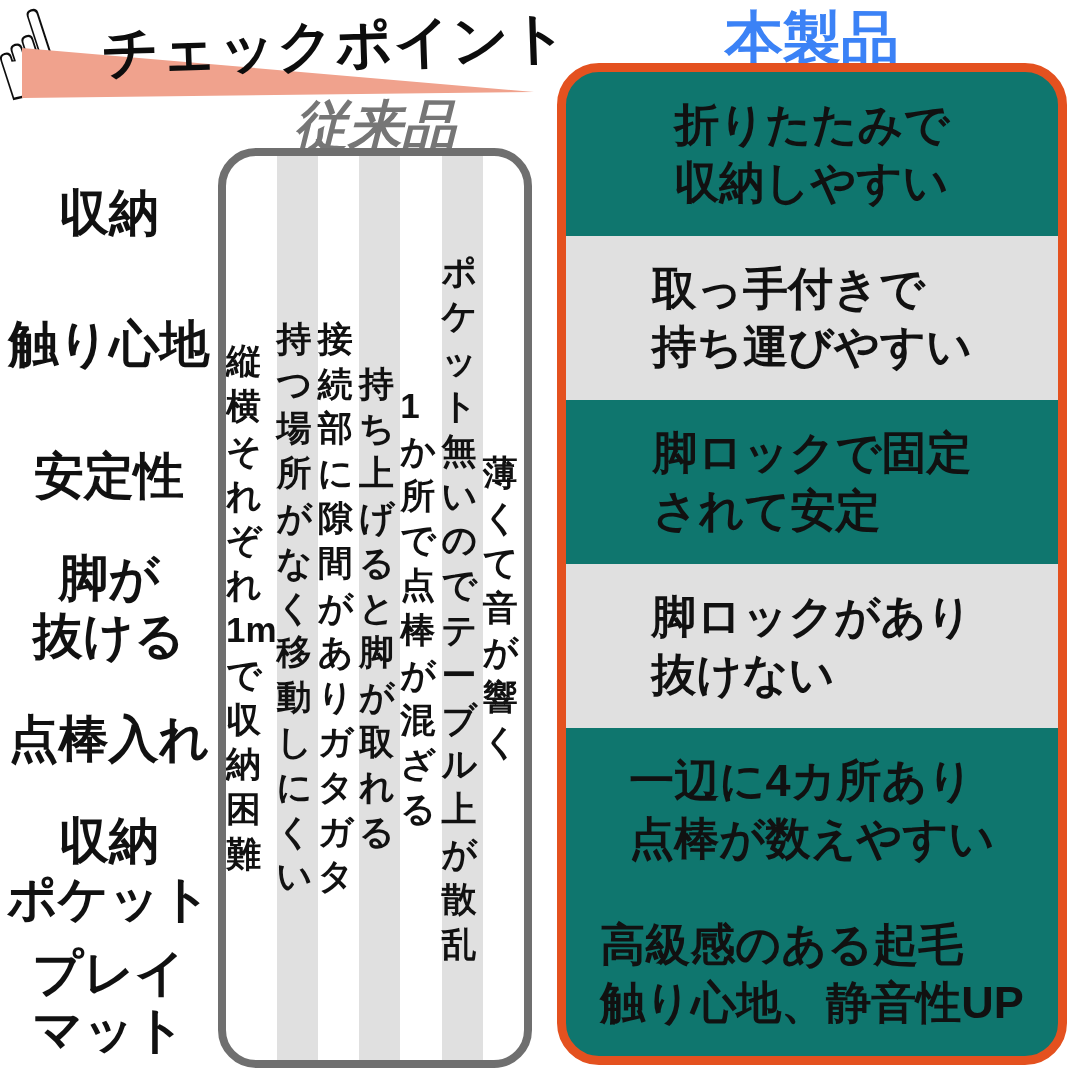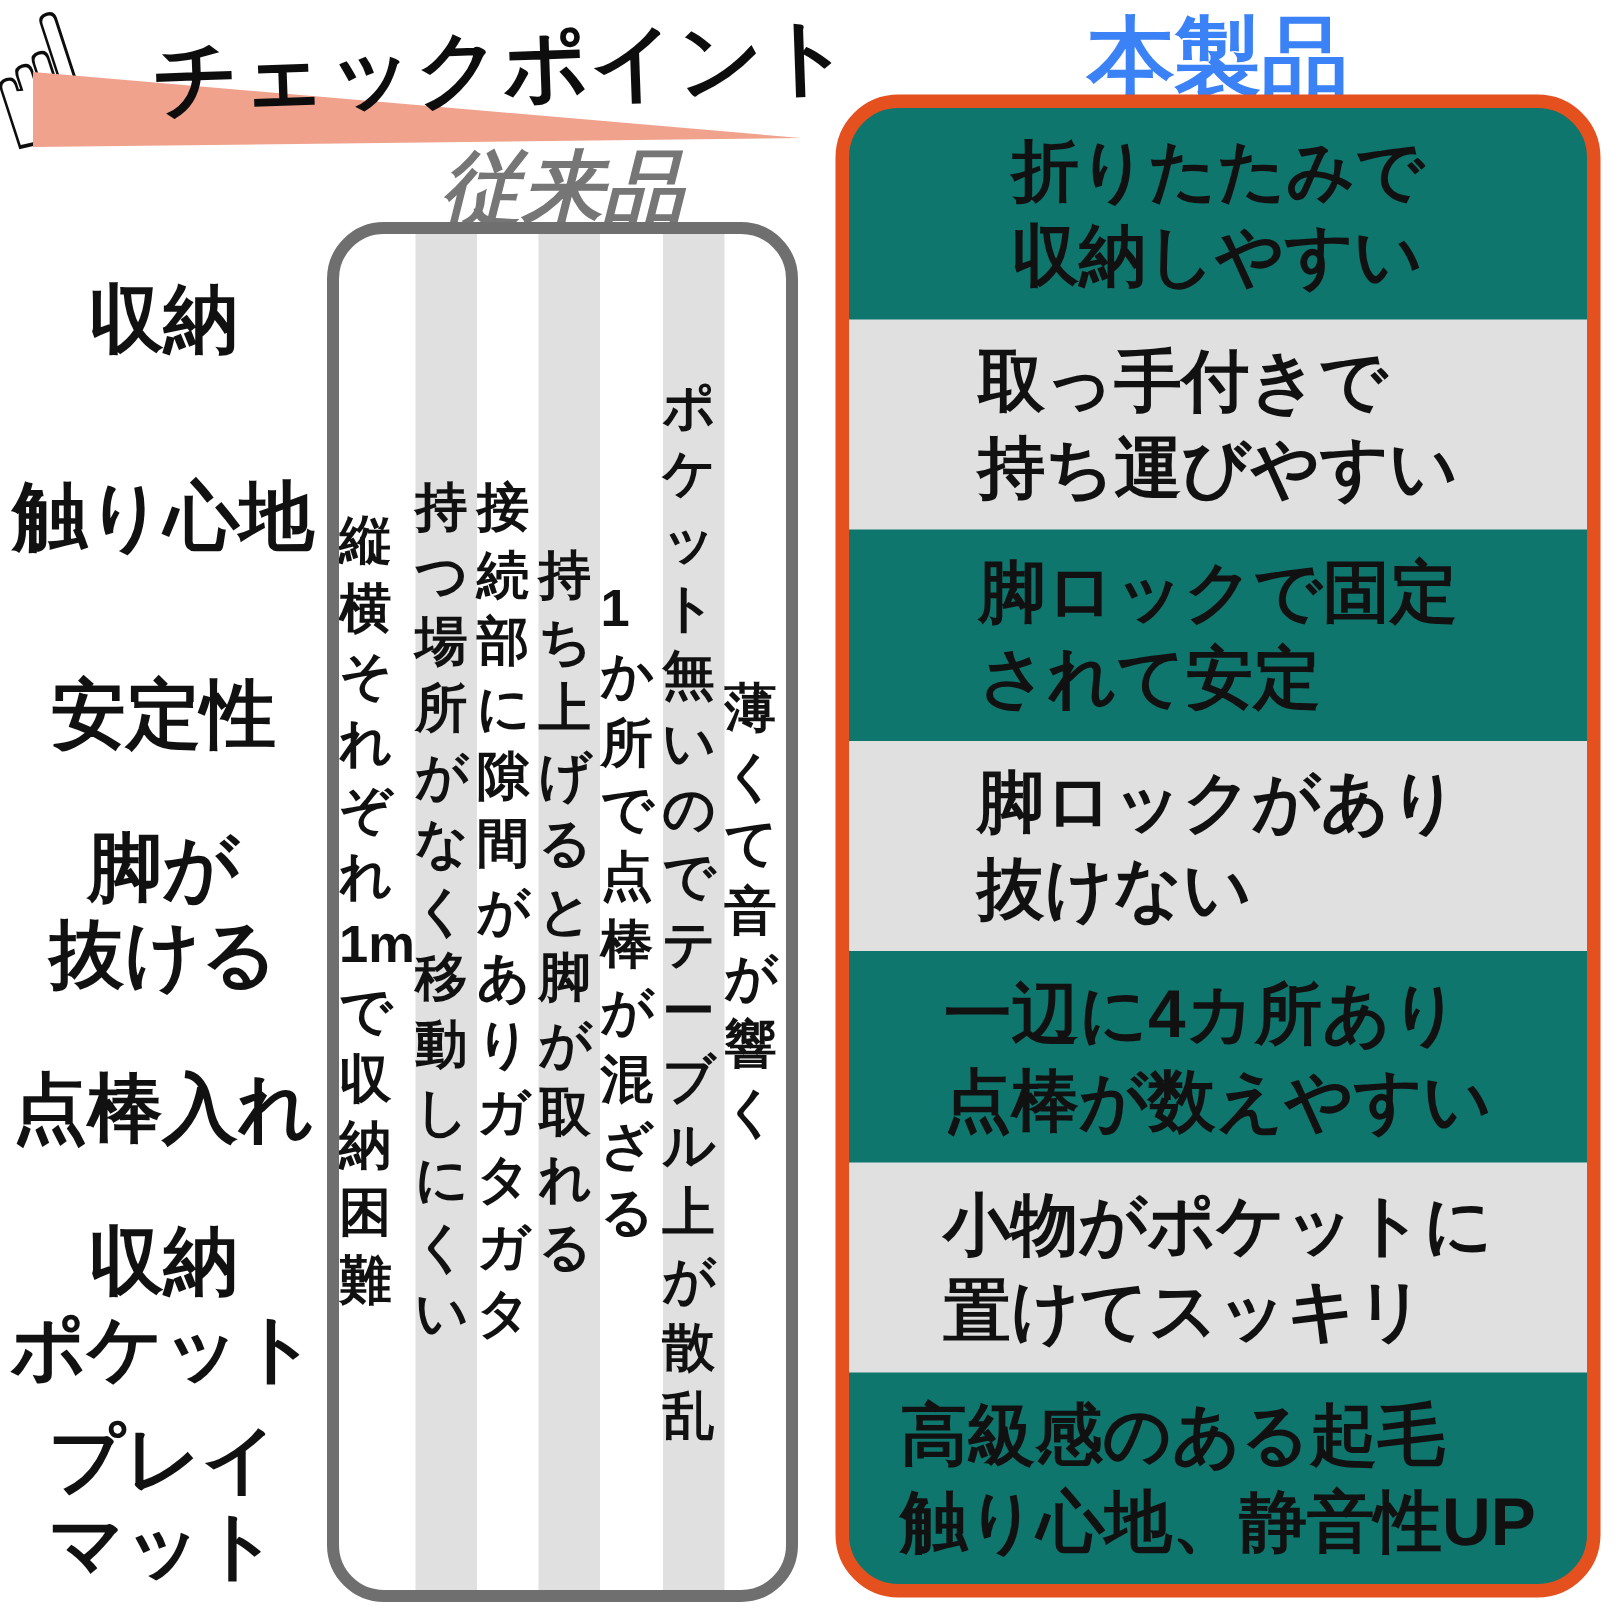--- a/index.html
+++ b/index.html
@@ -155,23 +155,19 @@
 されて安定</span>
       </div>
       <div class="cell alt">
         <span class="cell-text">脚ロックがあり
 抜けない</span>
       </div>
       <div class="cell">
         <span class="cell-text">一辺に4カ所あり
 点棒が数えやすい</span>
       </div>
-      <div class="cell alt">
-        <span class="cell-text">小物がポケットに
-置けてスッキリ</span>
-      </div>
       <div class="cell">
         <span class="cell-text">高級感のある起毛
 触り心地、静音性UP</span>
       </div>
     </div>
 
 </div>
 
 </body></html>

